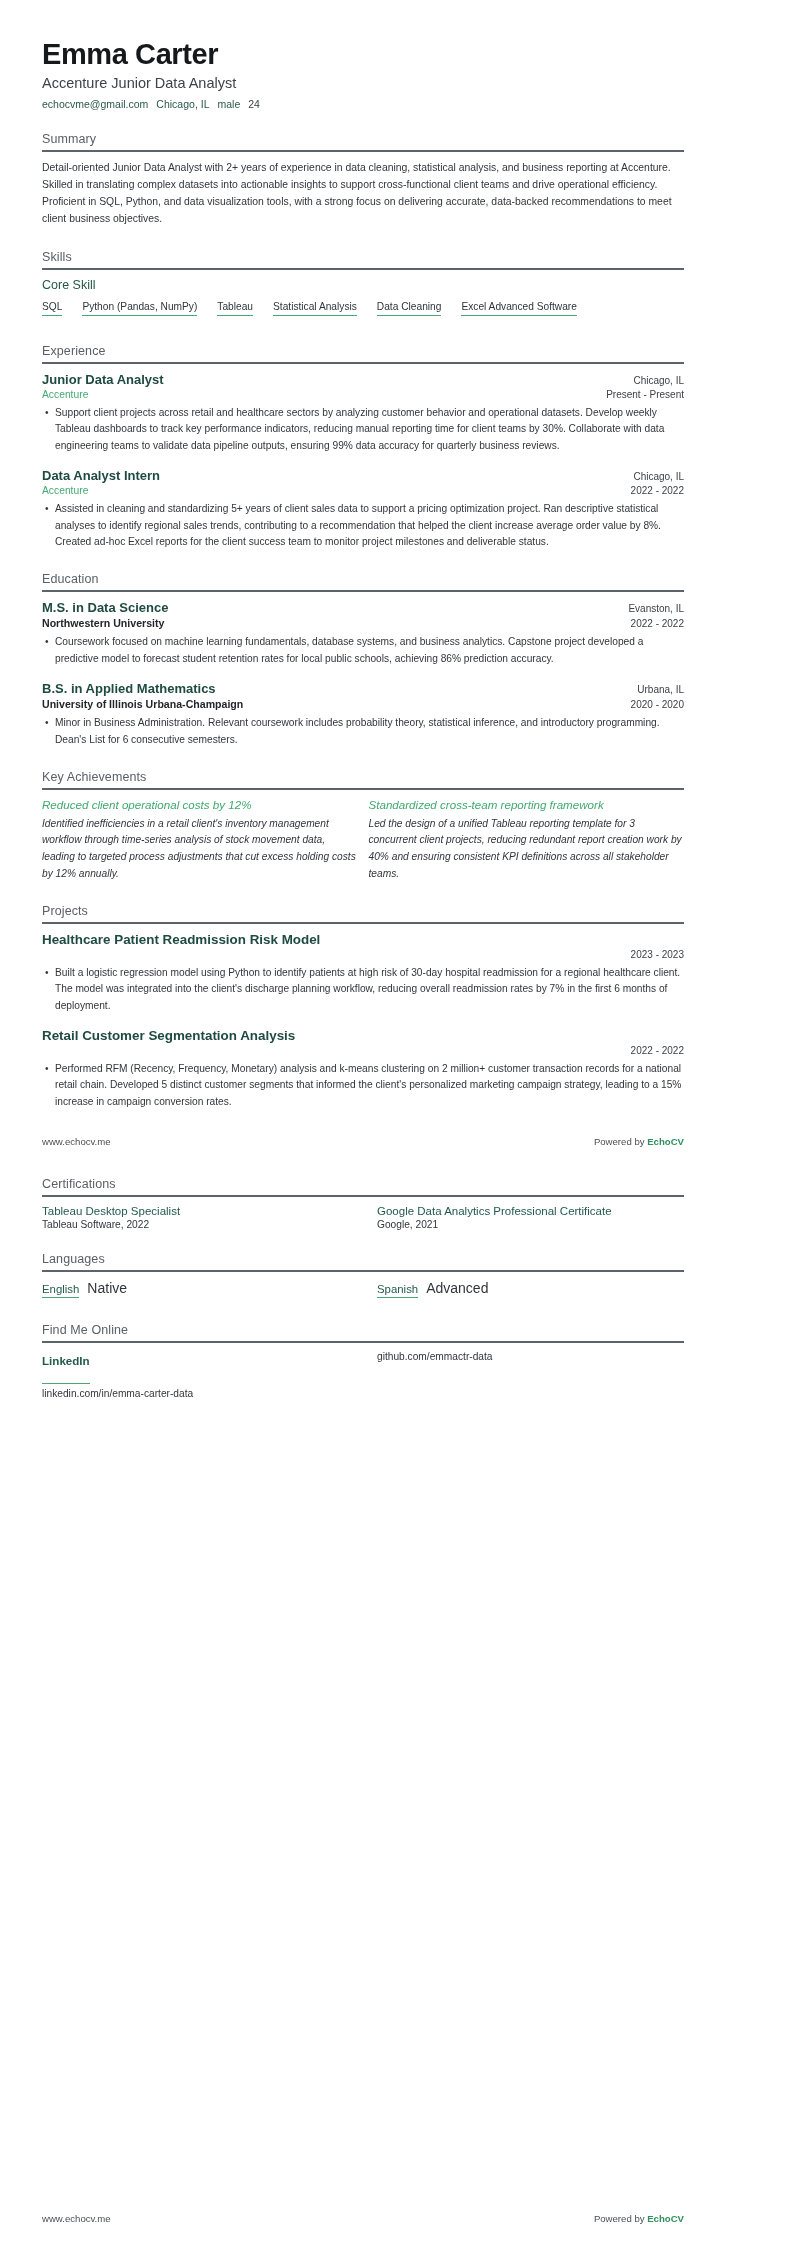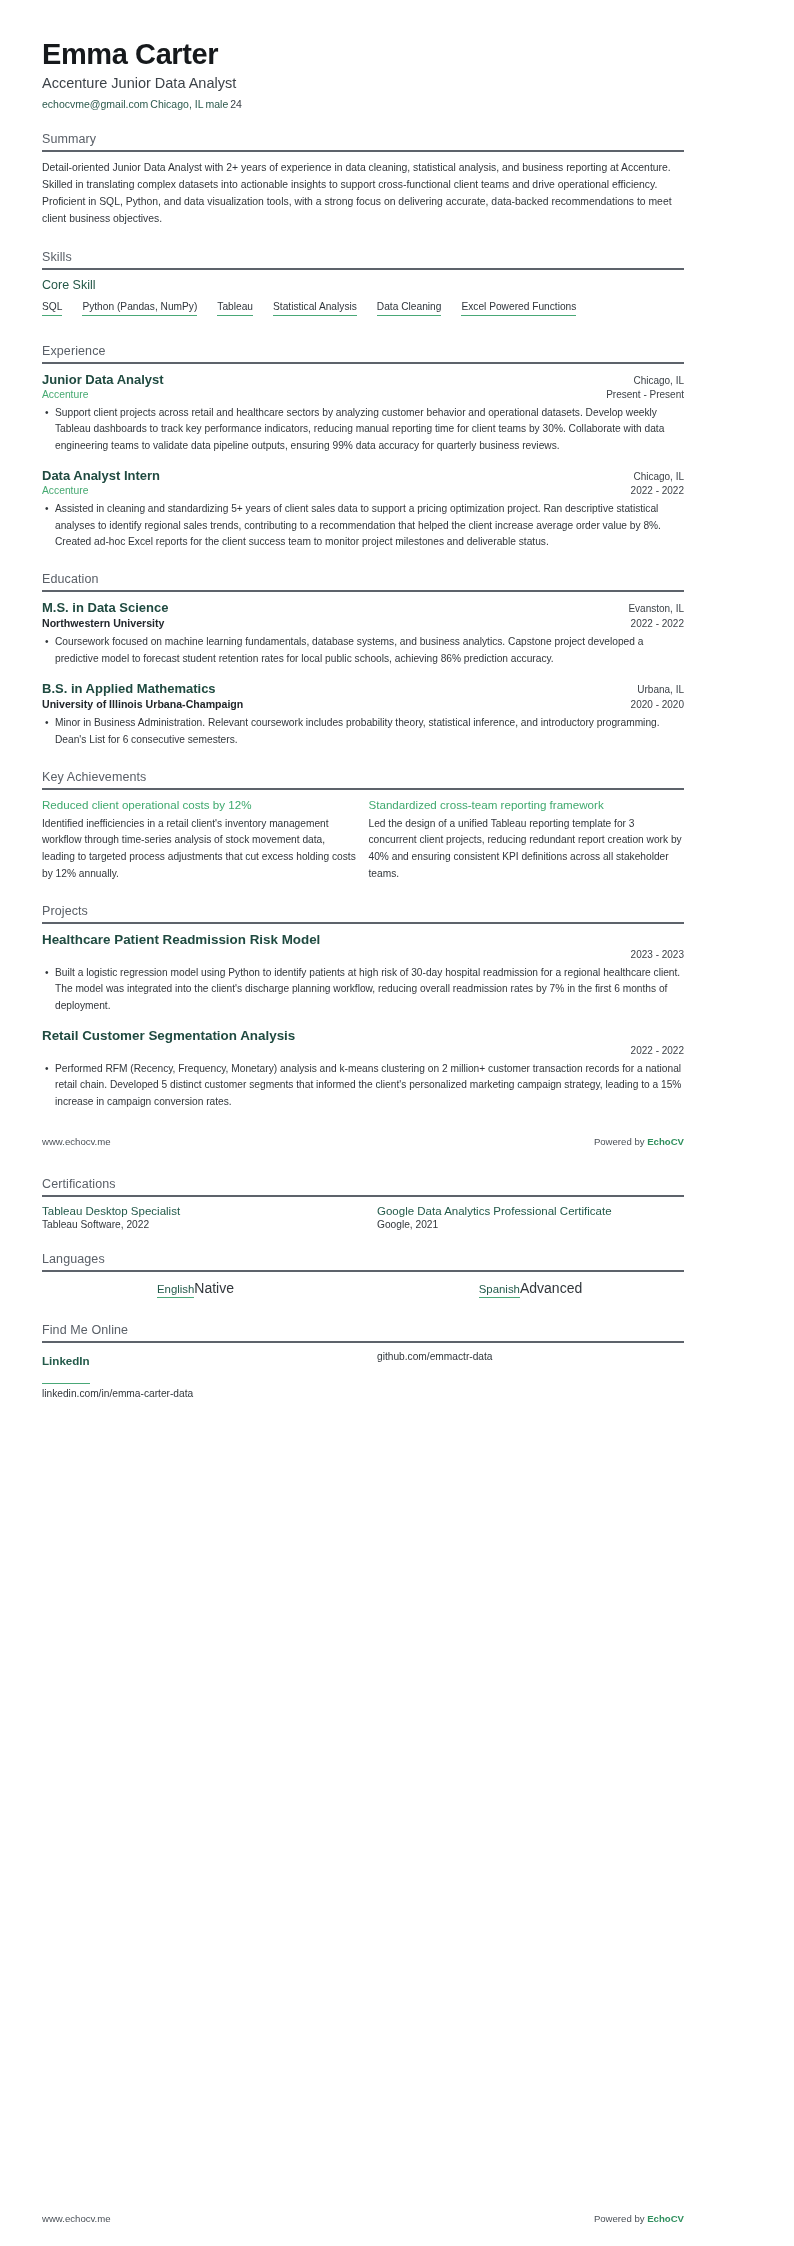--- a/index.html
+++ b/index.html
@@ -30,21 +30,21 @@
     font-size: 14.5px;
     color: #3d4349;
     margin-top: 5px;
     font-weight: normal;
   }
   .contact {
     margin-top: 7px;
     font-size: 10.5px;
     color: #2c5a4d;
     display: flex;
-    gap: 2px;
+    gap: 8px;
     align-items: baseline;
   }
   .contact .c-age { color: #3a4046; }
   
   .section { margin-top: 22px; }
   .sec-title {
     font-size: 12.5px;
     color: #5a6068;
     font-weight: normal;
     letter-spacing: 0.1px;
@@ -136,20 +136,21 @@
     position: absolute;
     left: -10px;
     top: 0;
     color: #31363b;
   }
   
   .ach-grid {
     display: grid;
     grid-template-columns: 1fr 1fr;
     gap: 0 11px;
+    font-style: italic;
   }
   .ach-title {
     font-size: 11.6px;
     color: #3fa96e;
     margin-bottom: 5px;
   }
   .ach-desc {
     font-size: 10.2px;
     line-height: 1.62;
     color: #31363b;
@@ -200,22 +201,22 @@
     color: #245b4b;
     margin-bottom: 2px;
   }
   .cert-meta {
     font-size: 10.2px;
     color: #31363b;
   }
   .lang-item {
     display: flex;
     align-items: baseline;
+    gap: 8px;
     padding-bottom: 3px;
-    justify-content: center;
   }
   .lang-name {
     font-size: 11.4px;
     color: #245b4b;
     border-bottom: 1px solid #49a877;
     padding-bottom: 2px;
   }
   .lang-level {
     font-size: 14px;
     color: #31363b;
@@ -272,21 +273,21 @@
       <div class="sec-title">Skills</div>
       <div class="sec-rule"></div>
       <div class="sec-body">
         <div class="skill-group-name">Core Skill</div>
         <div class="skill-row">
           <span class="skill-chip">SQL</span>
           <span class="skill-chip">Python (Pandas, NumPy)</span>
           <span class="skill-chip">Tableau</span>
           <span class="skill-chip">Statistical Analysis</span>
           <span class="skill-chip">Data Cleaning</span>
-          <span class="skill-chip">Excel Powered Functions</span>
+          <span class="skill-chip">Excel Advanced Software</span>
         </div>
       </div>
     </div>
 
     <div class="section">
       <div class="sec-title">Experience</div>
       <div class="sec-rule"></div>
       <div class="sec-body">
 
         <div class="entry">

